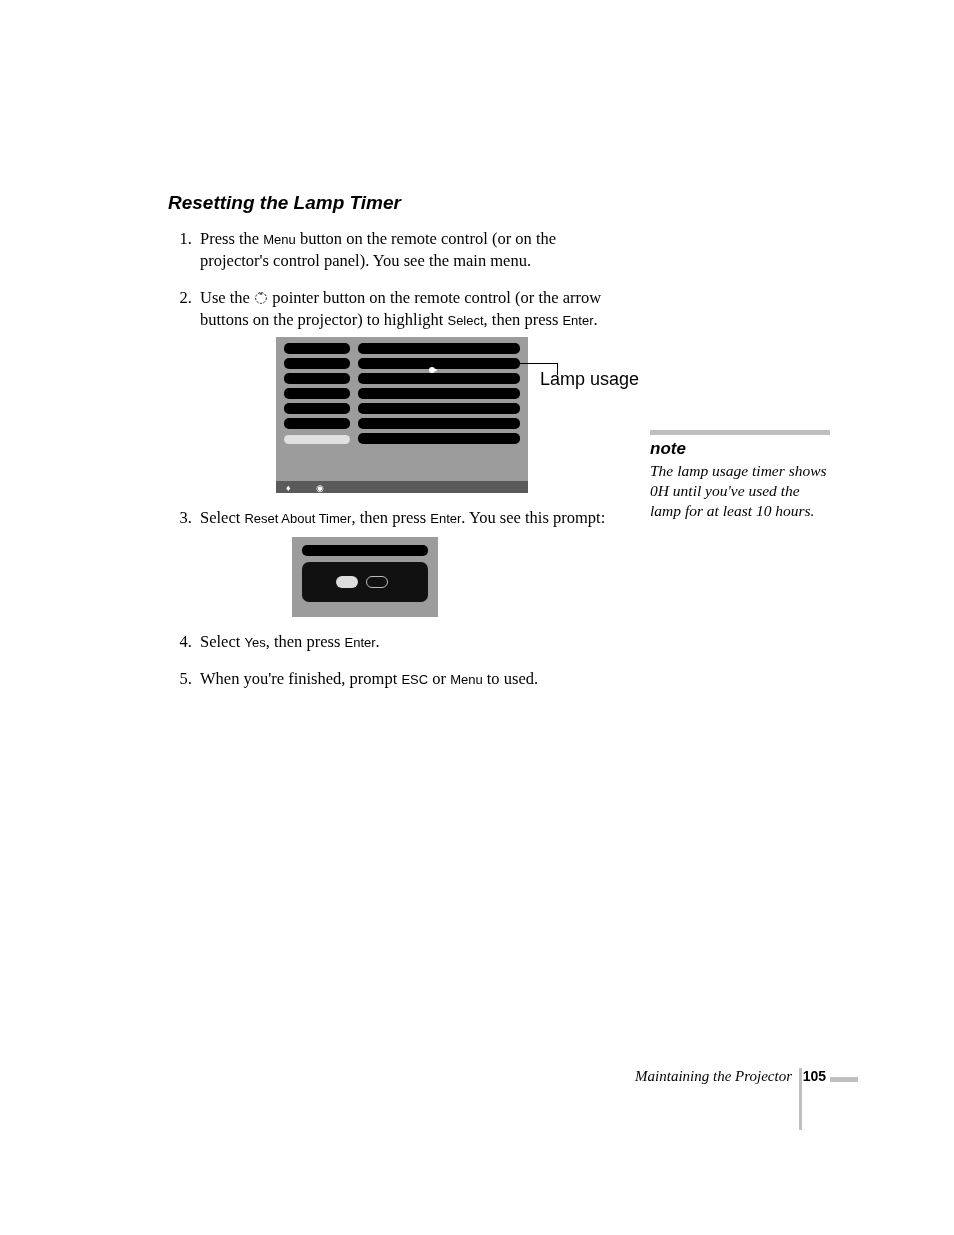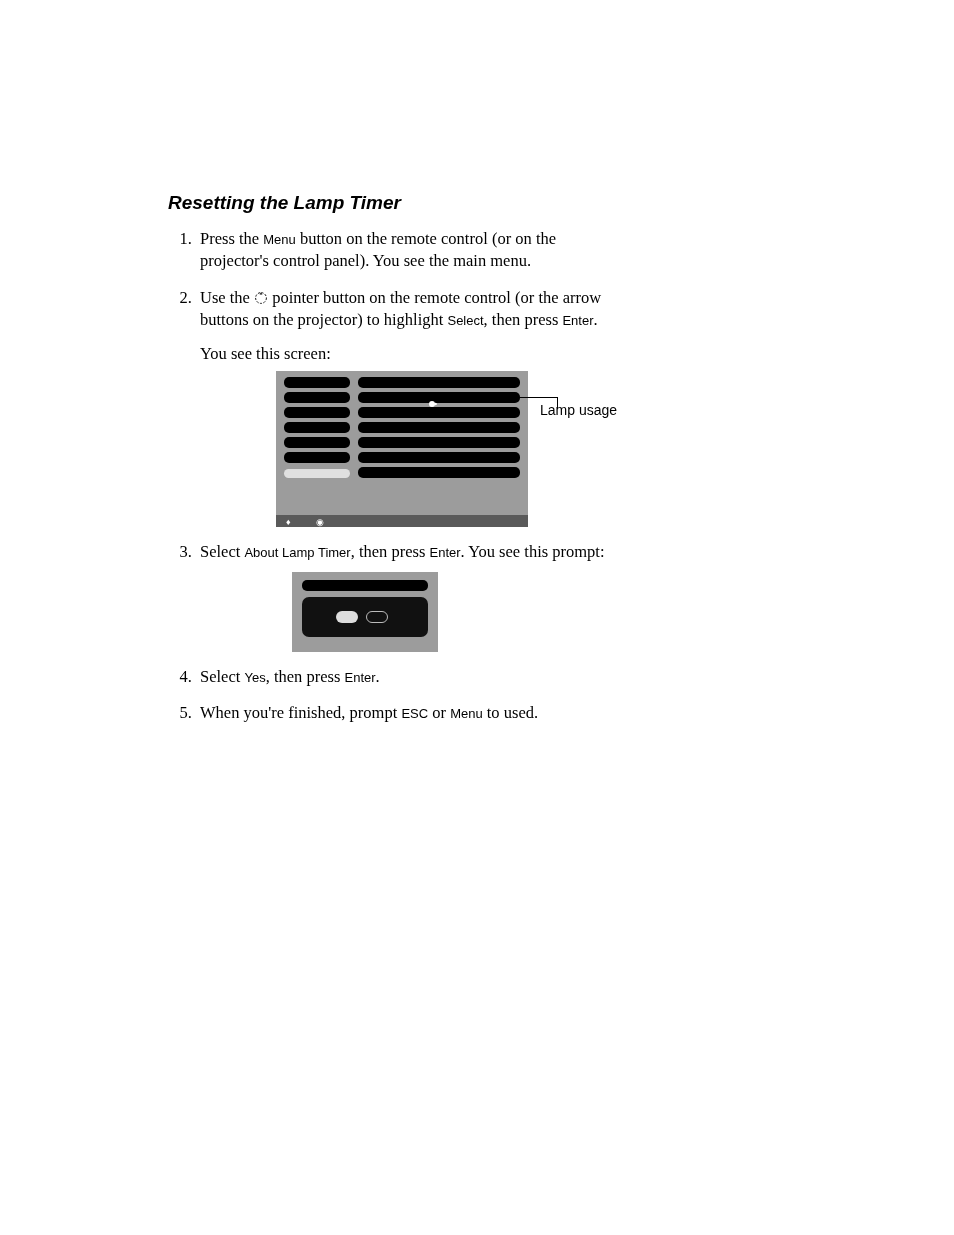--- a/index.html
+++ b/index.html
@@ -124,21 +124,21 @@
     left: 281px;
     width: 1px;
     height: 12px;
     background: #000;
   }
   .callout-label {
     position: absolute;
     top: 30px;
     left: 264px;
     font-family: "Helvetica Neue", Arial, sans-serif;
-    font-size: 14px;
+    font-size: 18px;
     white-space: nowrap;
   }
   .screen2-wrap {
     margin: 8px 0 14px 92px;
   }
   .screen2 {
     width: 146px;
     height: 80px;
     background: #9c9c9c;
     position: relative;
@@ -254,21 +254,20 @@
 
     <ol class="steps">
       <li>
         <span>Press the </span><span class="sans">Menu</span><span> button on the remote control (or on the projector's control panel). You see the main menu.</span>
       </li>
       <li>
         <span>Use the </span><span class="pointer-icon"><svg viewBox="0 0 14 14">
               <circle cx="7" cy="7" r="5.4" fill="none" stroke="#000" stroke-width="0.9" stroke-dasharray="2.2 1.4"></circle>
               <polygon points="7,1.2 5.6,3.4 8.4,3.4" fill="#000"></polygon>
             </svg></span><span> pointer button on the remote control (or the arrow buttons on the projector) to highlight </span><span class="sans">Select</span><span>, then press </span><span class="sans">Enter</span><span>.</span>
-        <p class="para" style="margin:12px 0 0 0;">You see this screen:</p>
 
         <div class="screen-wrap">
           <div class="screen1">
             <div class="sidebar">
               <div class="row"></div>
               <div class="row"></div>
               <div class="row"></div>
               <div class="row"></div>
               <div class="row"></div>
               <div class="row"></div>
@@ -295,21 +294,21 @@
               <span class="glyph" style="left:40px;">◉</span>
             </div>
           </div>
           <div class="callout-line"></div>
           <div class="callout-drop"></div>
           <div class="callout-label">Lamp usage</div>
         </div>
       </li>
 
       <li>
-        <span>Select </span><span class="sans">About Lamp Timer</span><span>, then press </span><span class="sans">Enter</span><span>. You see this prompt:</span>
+        <span>Select </span><span class="sans">Reset About Timer</span><span>, then press </span><span class="sans">Enter</span><span>. You see this prompt:</span>
 
         <div class="screen2-wrap">
           <div class="screen2">
             <div class="title"></div>
             <div class="body">
               <div class="yes"></div>
               <div class="no"></div>
             </div>
           </div>
         </div>
@@ -318,15 +317,26 @@
       <li>
         <span>Select </span><span class="sans">Yes</span><span>, then press </span><span class="sans">Enter</span><span>.</span>
       </li>
 
       <li>
         <span>When you're finished, prompt </span><span class="sans">ESC</span><span> or </span><span class="sans">Menu</span><span> to used.</span>
       </li>
     </ol>
   </div>
 
-
+  <div class="sidebar-note">
+    <div class="note-rule"></div>
+    <div class="note-head">note</div>
+    <div class="note-body">The lamp usage timer shows 0H until you've used the lamp for at least 10 hours.</div>
+  </div>
+
+  <div class="footer">
+    <div class="section-title">Maintaining the Projector</div>
+    <div class="pagenum">105</div>
+    <div class="tall-rule"></div>
+    <div class="short-rule"></div>
+  </div>
 
 </div>
 
 </body></html>

